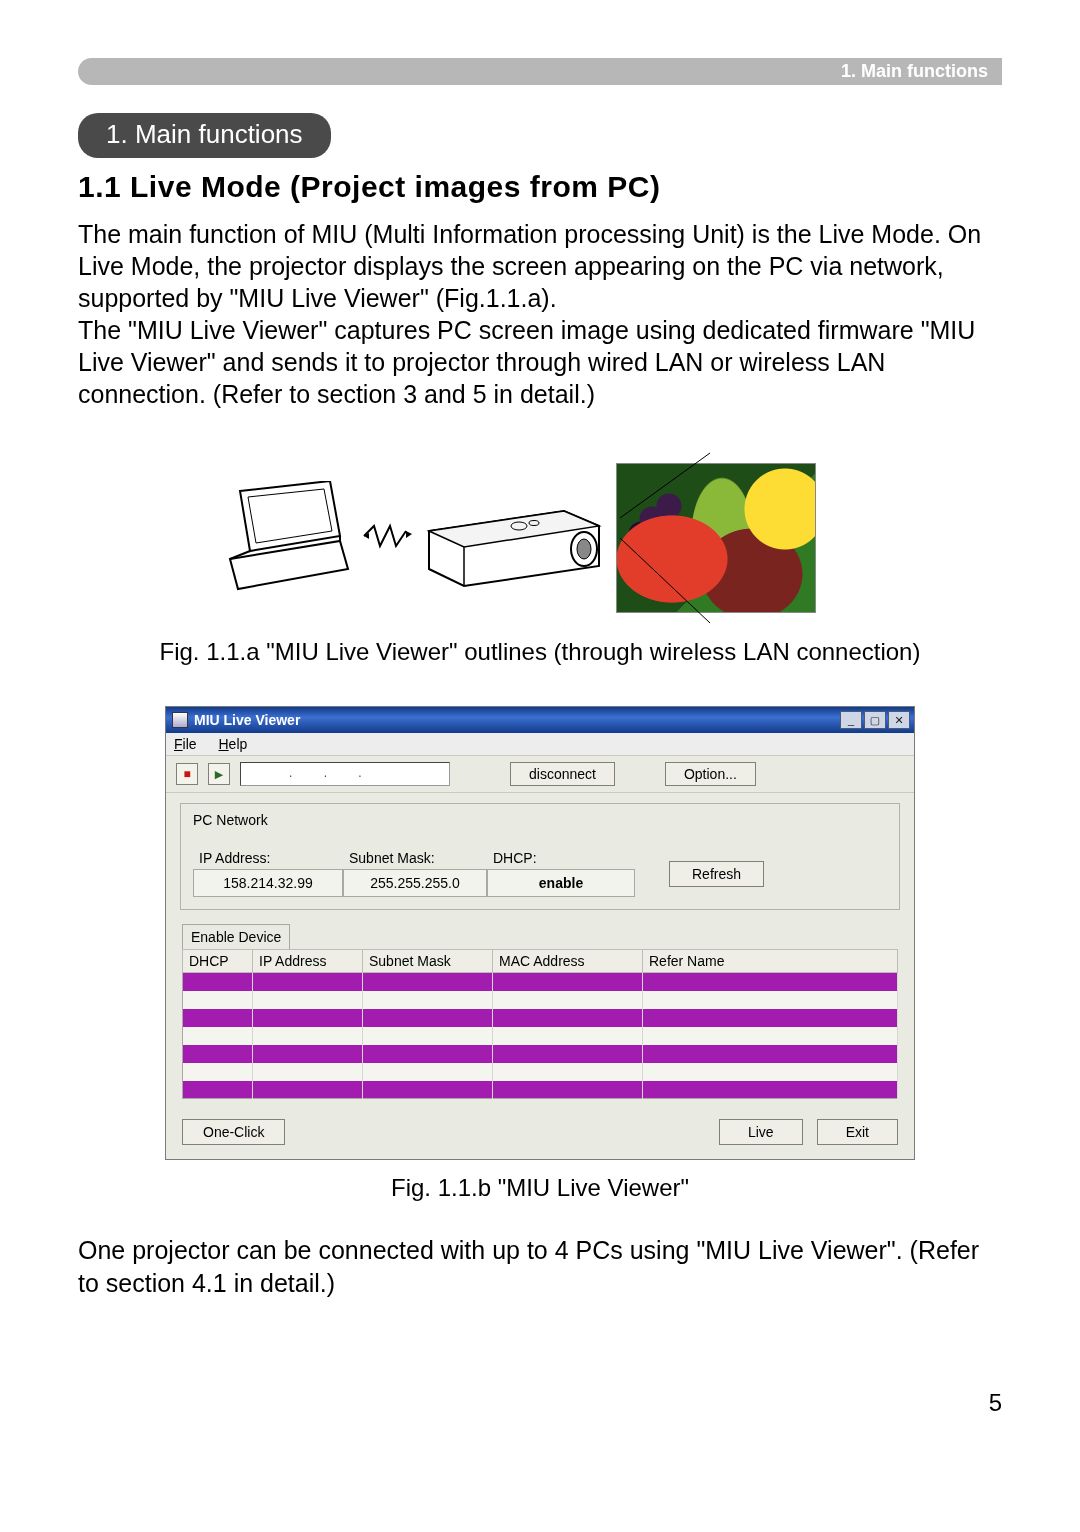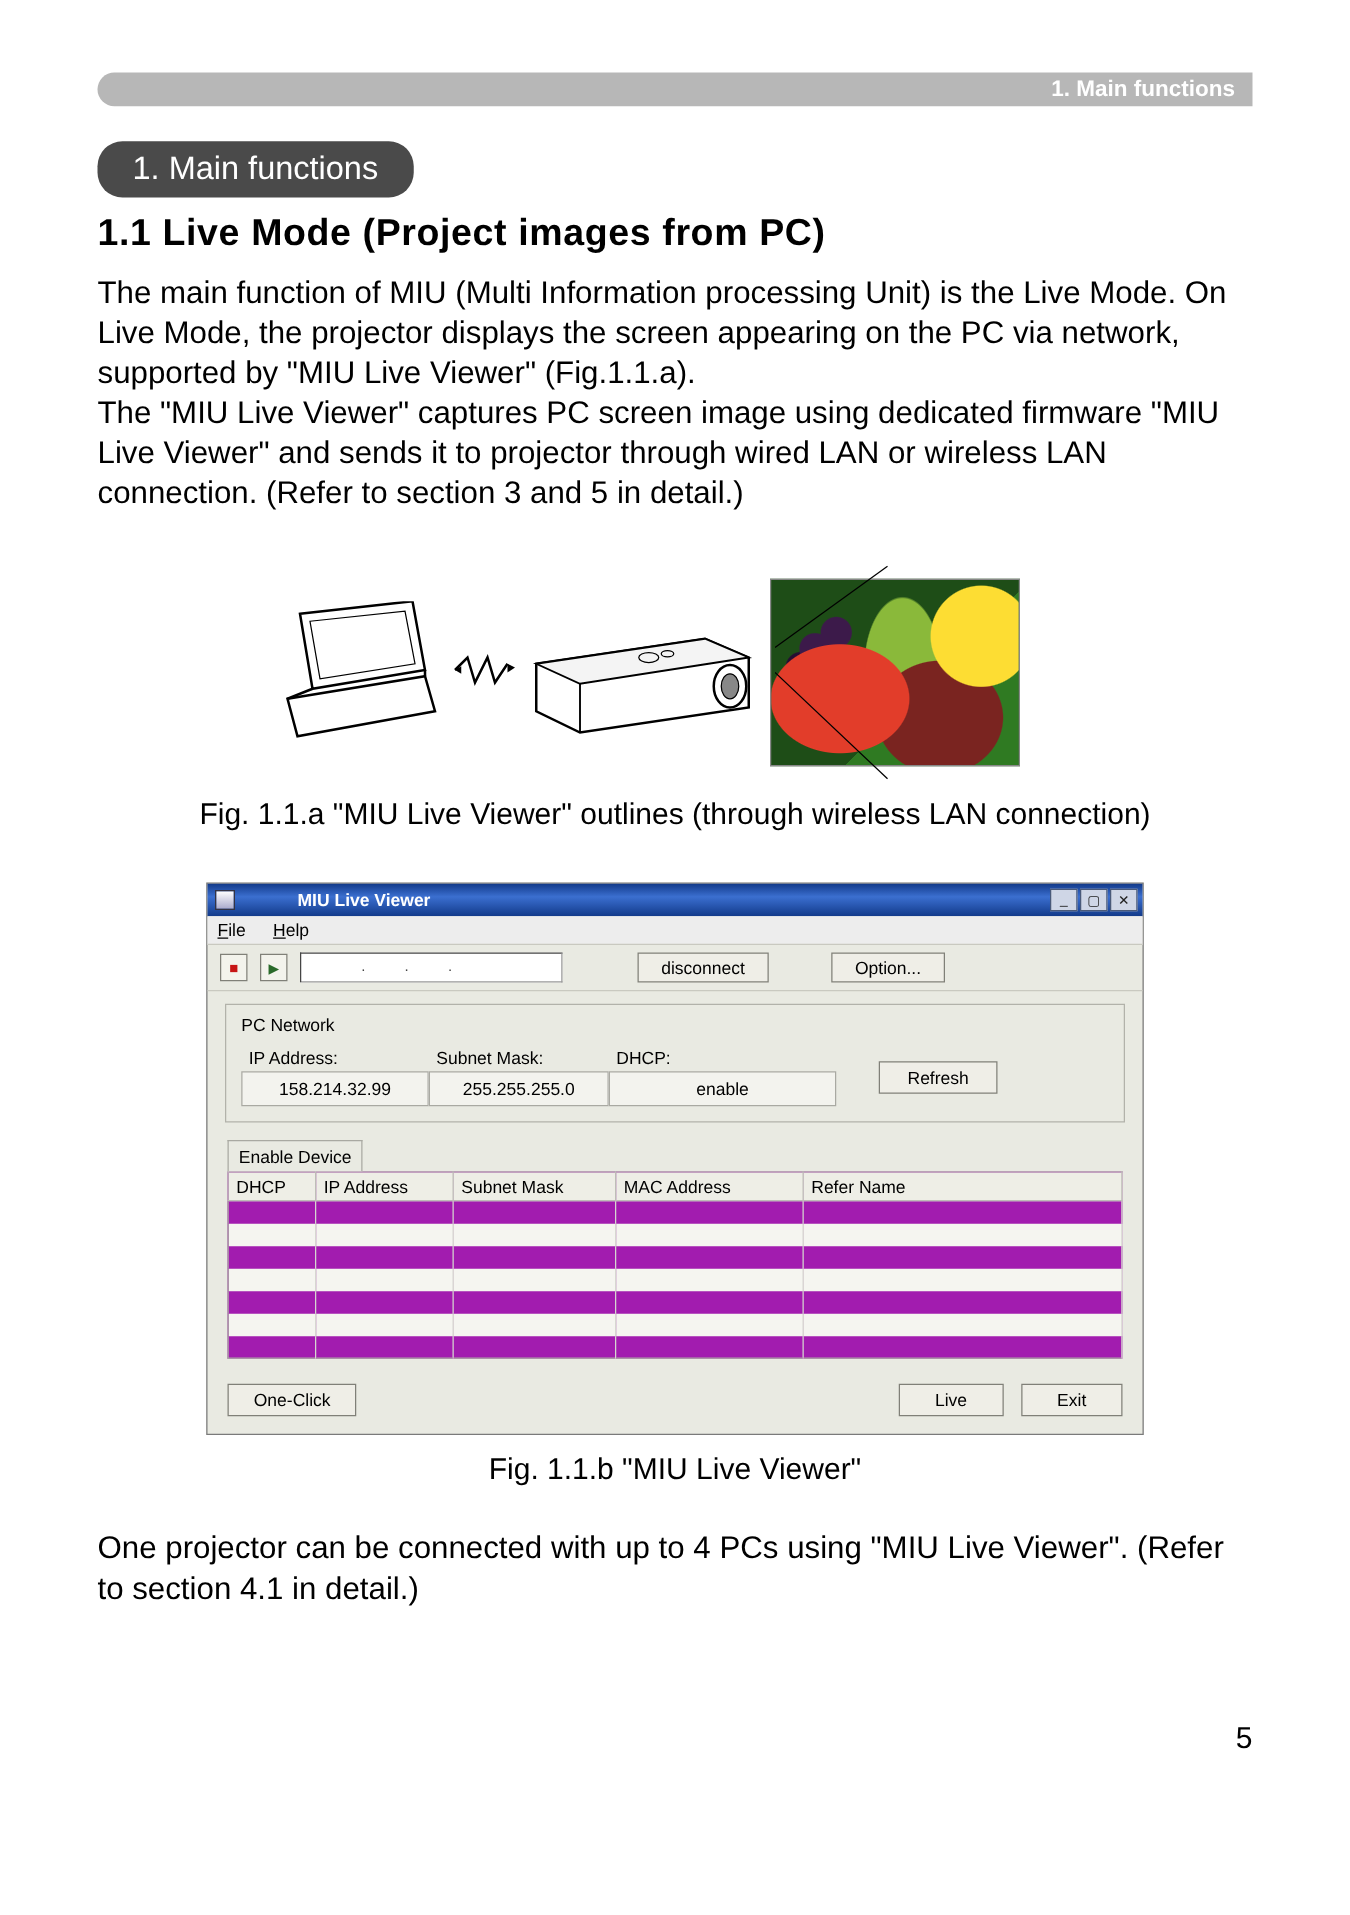--- a/index.html
+++ b/index.html
@@ -93,21 +93,20 @@
     font-size: 14px;
   }
   .titlebar {
     background: linear-gradient(#123a8a,#3b6fd0 40%,#123a8a);
     color: #fff;
     display: flex;
     align-items: center;
     height: 26px;
     padding: 0 4px 0 6px;
     font-size: 14px;
-    gap: 44px;
   }
   .titlebar .app-ic {
     width: 16px; height: 16px; margin-right: 6px;
     background: linear-gradient(#fff,#aac);
     border: 1px solid #334;
   }
   .titlebar .title-txt { flex: 1; font-weight: bold; }
   .win-btns { display:flex; gap:2px; }
   .win-btns span {
     display:inline-flex; align-items:center; justify-content:center;
@@ -151,28 +150,28 @@
     background: #efeee7;
     padding: 3px 18px;
     font-size: 14px;
   }
   .panel {
     margin: 10px 14px;
     border: 1px solid #b2b2aa;
     padding: 8px 12px 12px 12px;
     position: relative;
   }
-  .net-row { display:flex; align-items:center; gap: 0; margin-top: 10px; }
+  .net-row { display:flex; align-items:center; gap: 0; margin-top: 22px; }
   .net-col { display:flex; flex-direction:column; }
   .net-label { font-size:14px; margin-bottom:3px; padding-left:6px; }
   .net-val {
     border:1px solid #a9a9a2; background:#f3f3ee;
     padding:5px 0; text-align:center; font-size:14px;
   }
-  .w-ip { width:150px; } .w-sub{width:144px;} .w-dhcp{width:182px;}
+  .w-ip { width:150px; } .w-sub{width:144px;} .w-dhcp{width:148px;font-weight:bold;}
   .net-row .gray-btn { margin-left: 34px; padding:4px 22px; }
   .tabbar { margin: 14px 16px 0 16px; }
   .tab {
     display:inline-block; border:1px solid #a9a9a2;
     border-bottom:none; padding:4px 8px; background:#e9eae2;
     font-size:14px;
   }
   .dev-table {
     margin: 0 16px; border:1px solid #a9a9a2; background:#a21caf;
     border-collapse: collapse; width: calc(100% - 32px);

